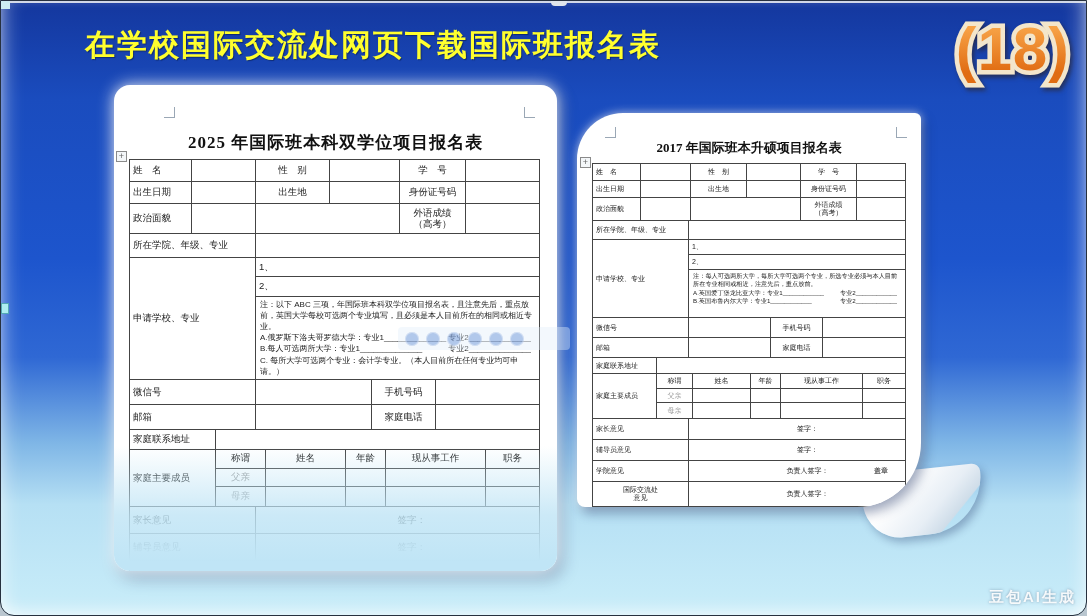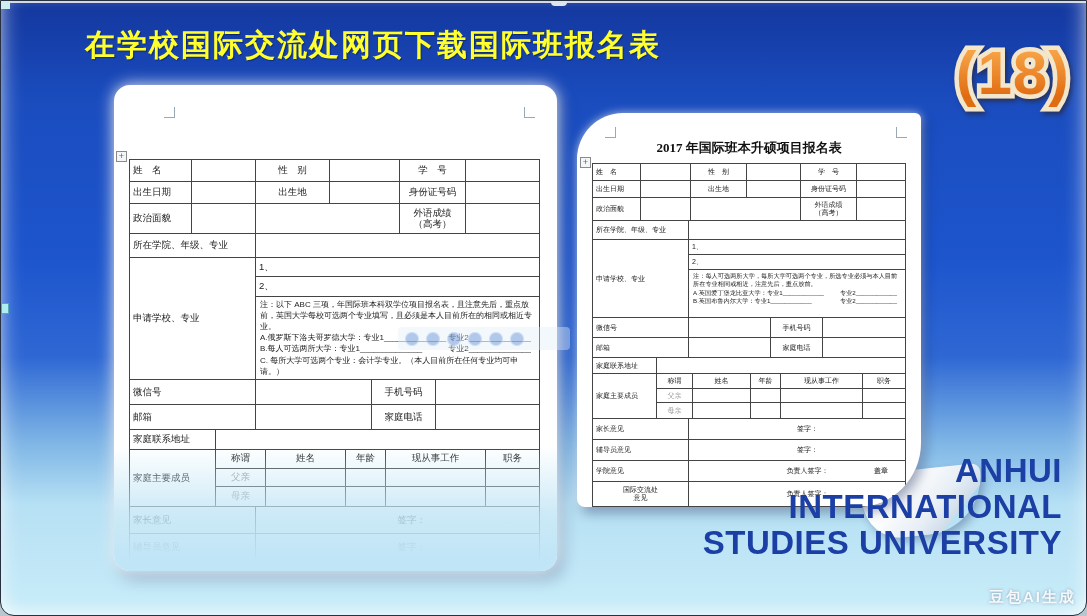--- a/index.html
+++ b/index.html
@@ -15,21 +15,21 @@
                inset 0 -12px 16px -8px rgba(255,255,255,.6); }
   .top-strip { position:absolute; top:0; left:0; right:0; height:2px; background:rgba(228,233,240,.9); }
   .top-notch { position:absolute; top:0; left:550px; width:16px; height:5px;
                background:#dfe5ec; border-radius:0 0 4px 4px; }
   .corner-artifact { position:absolute; left:0; top:0; width:9px; height:8px; background:#cfeef2; }
 
   .slide-title { position:absolute; left:84px; top:24px; font-size:30px; font-weight:bold;
     color:#ffff2e; letter-spacing:2px; text-shadow:1px 1px 1px rgba(0,0,0,.35); }
 
   .page-num { position:absolute; right:16px; top:12px; font-size:62px; font-weight:800;
-    letter-spacing:1px; filter:drop-shadow(2px 3px 2px rgba(50,25,0,.5));margin-top:24px; }
+    letter-spacing:1px; filter:drop-shadow(2px 3px 2px rgba(50,25,0,.5)); }
   .page-num .back { position:absolute; left:0; top:0; -webkit-text-stroke:9px #f3e6cb; color:#f3e6cb; }
   .page-num .front { position:relative; color:#ec7c1e;
     background:linear-gradient(180deg,#f7a246 20%,#e06c12 85%);
     -webkit-background-clip:text; background-clip:text; -webkit-text-fill-color:transparent; }
 
   
   .paper { position:absolute; background:#fff; }
   .paper-left { left:113px; top:84px; width:443px; height:486px; border-radius:16px; overflow:hidden;
     box-shadow:0 0 16px rgba(255,255,255,.95), 5px 7px 16px rgba(16,38,90,.35); }
   .paper-left .fade { position:absolute; left:0; right:0; bottom:0; height:125px; z-index:6;
@@ -104,20 +104,21 @@
 
   <div class="page-num">
     <span class="back">(18)</span>
     <span class="front">(18)</span>
   </div>
 
   <div class="paper paper-left">
     <div class="mark l" style="left:50px; top:22px;"></div>
     <div class="mark rt" style="right:22px; top:22px;"></div>
     <div class="anchor" style="left:2px; top:66px;">+</div>
+    <div class="ftitle">2025 年国际班本科双学位项目报名表</div>
 
     <div class="tbl tbl1">
       <div class="r" style="height:22px;">
         <div class="c" style="flex:0 0 62px;">姓　名</div>
         <div class="c" style="flex:0 0 64px;"></div>
         <div class="c ctr" style="flex:0 0 74px;">性　别</div>
         <div class="c" style="flex:0 0 70px;"></div>
         <div class="c ctr" style="flex:0 0 66px;">学　号</div>
         <div class="c grow"></div>
       </div>
@@ -370,21 +371,16 @@
 
   <div class="ghost-toolbar">
     <div class="ghost-btn"></div>
     <div class="ghost-btn"></div>
     <div class="ghost-btn"></div>
     <div class="ghost-btn"></div>
     <div class="ghost-btn"></div>
     <div class="ghost-btn"></div>
   </div>
 
-  <div class="uni">
-    <div>ANHUI</div>
-    <div>INTERNATIONAL</div>
-    <div>STUDIES UNIVERSITY</div>
-  </div>
 
   <div class="watermark">豆包AI生成</div>
   <div class="sel-handle"></div>
 </div>
 
 </body></html>

